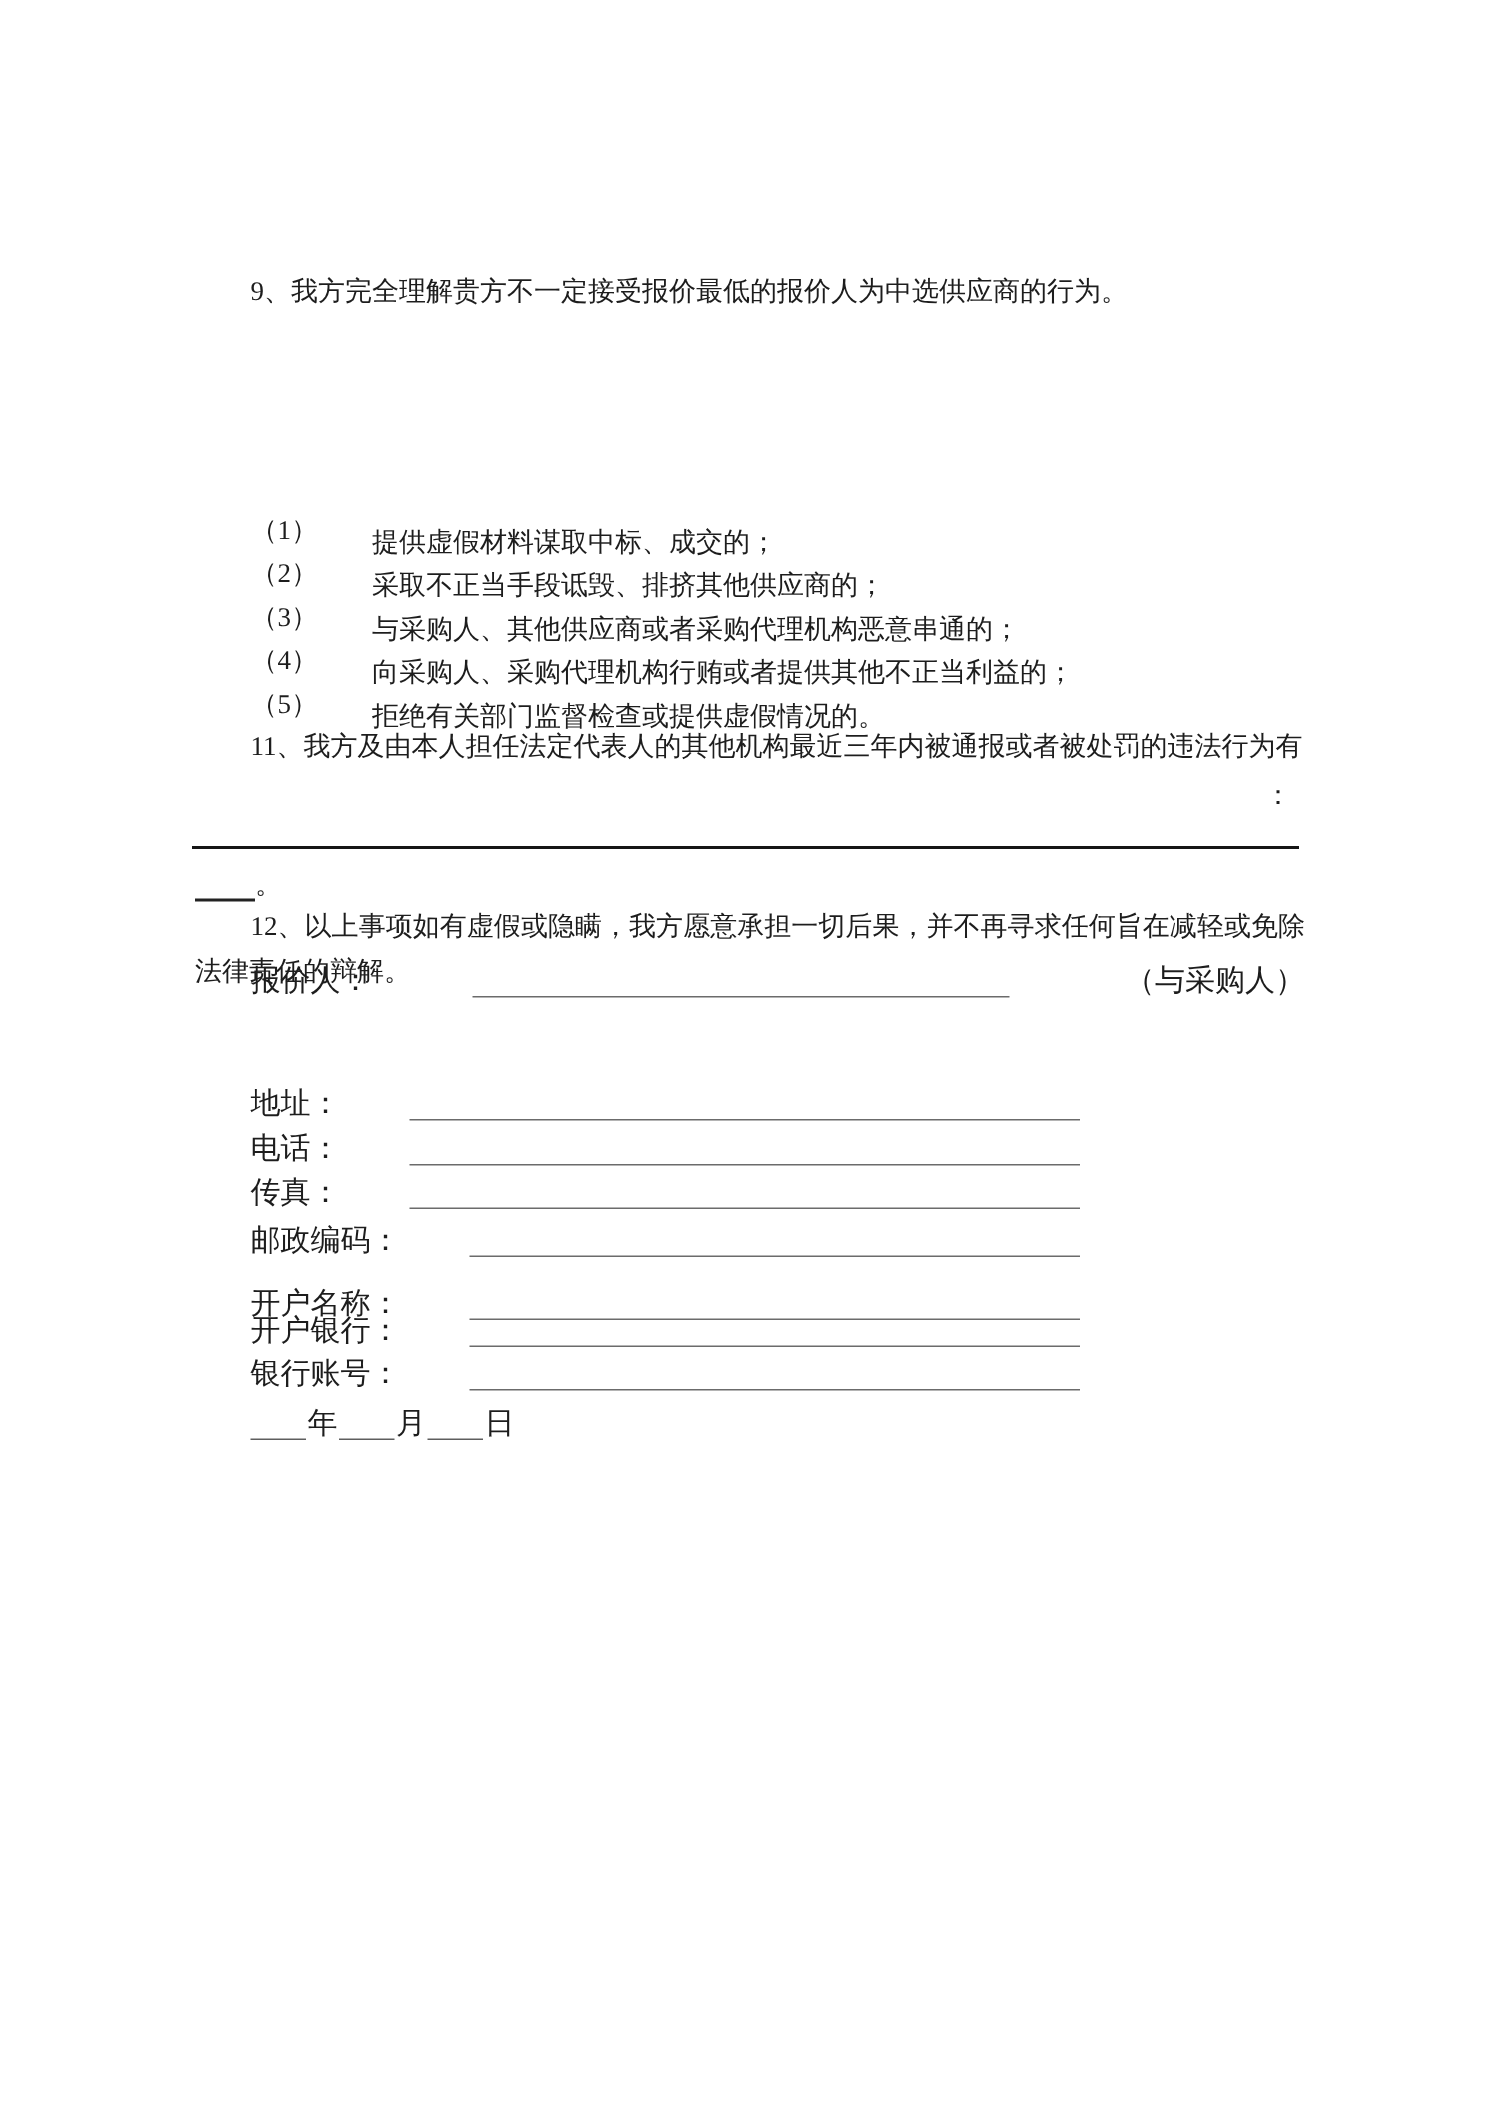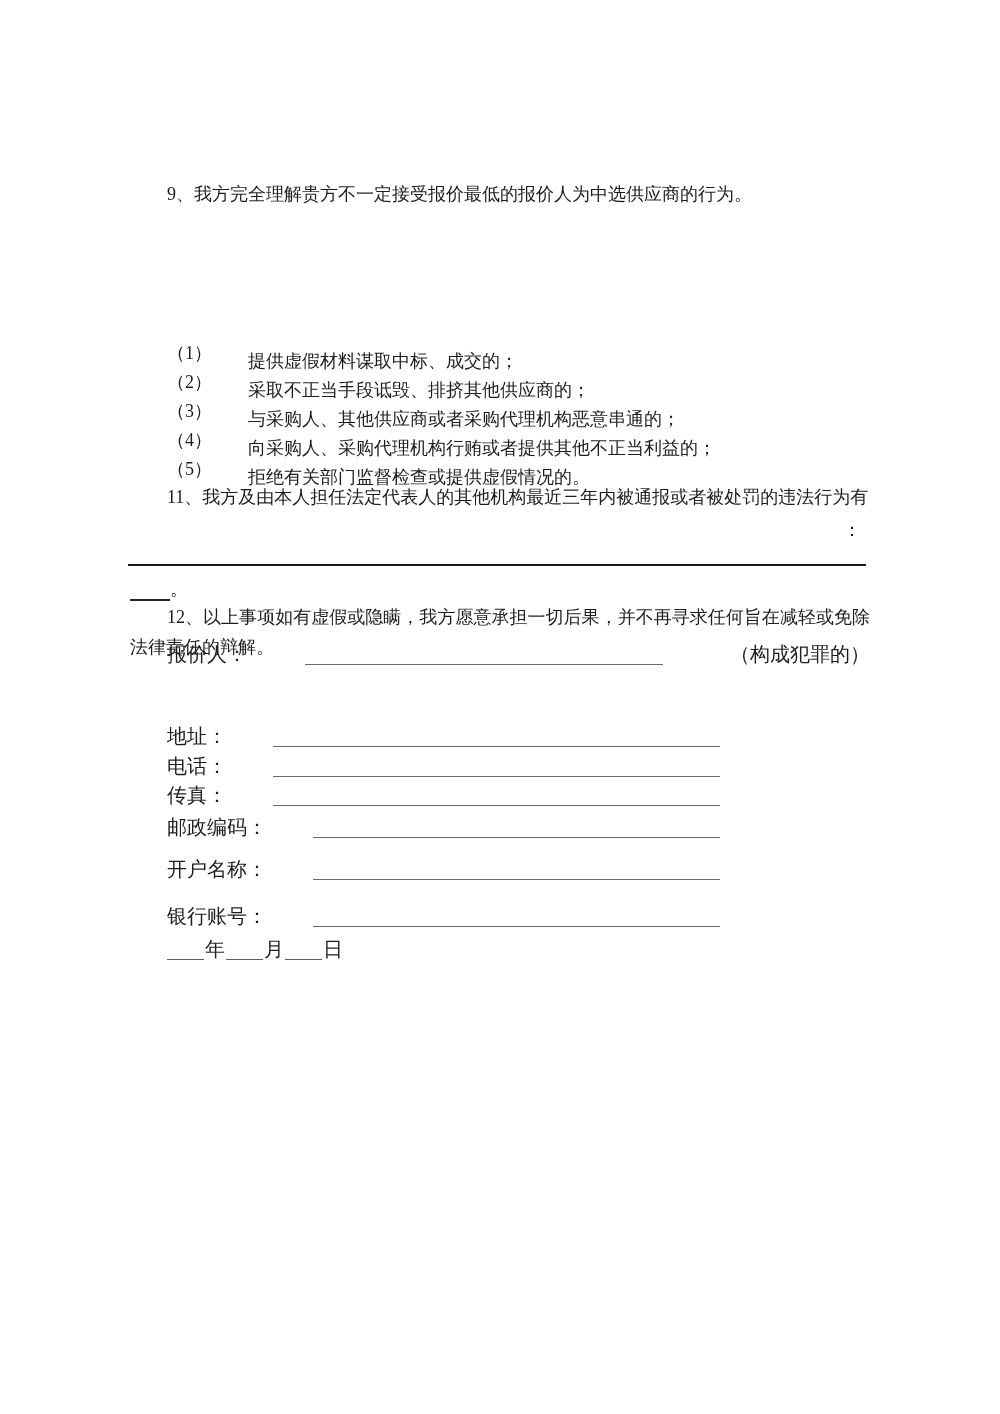--- a/index.html
+++ b/index.html
@@ -107,21 +107,21 @@
   <div class="shortline-row">
     <span class="short-u"></span>
     <span>。</span>
   </div>
 
   <div class="para" style="top:602px; line-height:30px;">12、以上事项如有虚假或隐瞒，我方愿意承担一切后果，并不再寻求任何旨在减轻或免除法律责任的辩解。</div>
 
   <div class="frow" style="top:641px; width:703px;justify-content:space-between;">
     <span class="label">报价人：</span>
     <span class="uline" style="width:358px;"></span>
-    <span class="note">（构成犯罪的）</span>
+    <span class="note">（与采购人）</span>
   </div>
 
 
   <div class="frow w-fields" style="top:723px">
     <span class="label">地址：</span>
     <span class="uline grow"></span>
   </div>
   <div class="frow w-fields" style="top:753px">
     <span class="label">电话：</span>
     <span class="uline grow"></span>
@@ -131,20 +131,24 @@
     <span class="uline grow"></span>
   </div>
   <div class="frow w-fields" style="top:814px">
     <span class="label">邮政编码：</span>
     <span class="uline grow"></span>
   </div>
   <div class="frow w-fields" style="top:856px">
     <span class="label">开户名称：</span>
     <span class="uline grow"></span>
   </div>
+  <div class="frow w-fields" style="top:874px">
+    <span class="label">开户银行：</span>
+    <span class="uline grow"></span>
+  </div>
   <div class="frow w-fields" style="top:903px">
     <span class="label">银行账号：</span>
     <span class="uline grow"></span>
   </div>
 
   <div class="frow" style="top:936px">
     <span class="useg"></span>
     <span class="date-ch">年</span>
     <span class="useg"></span>
     <span class="date-ch">月</span>

